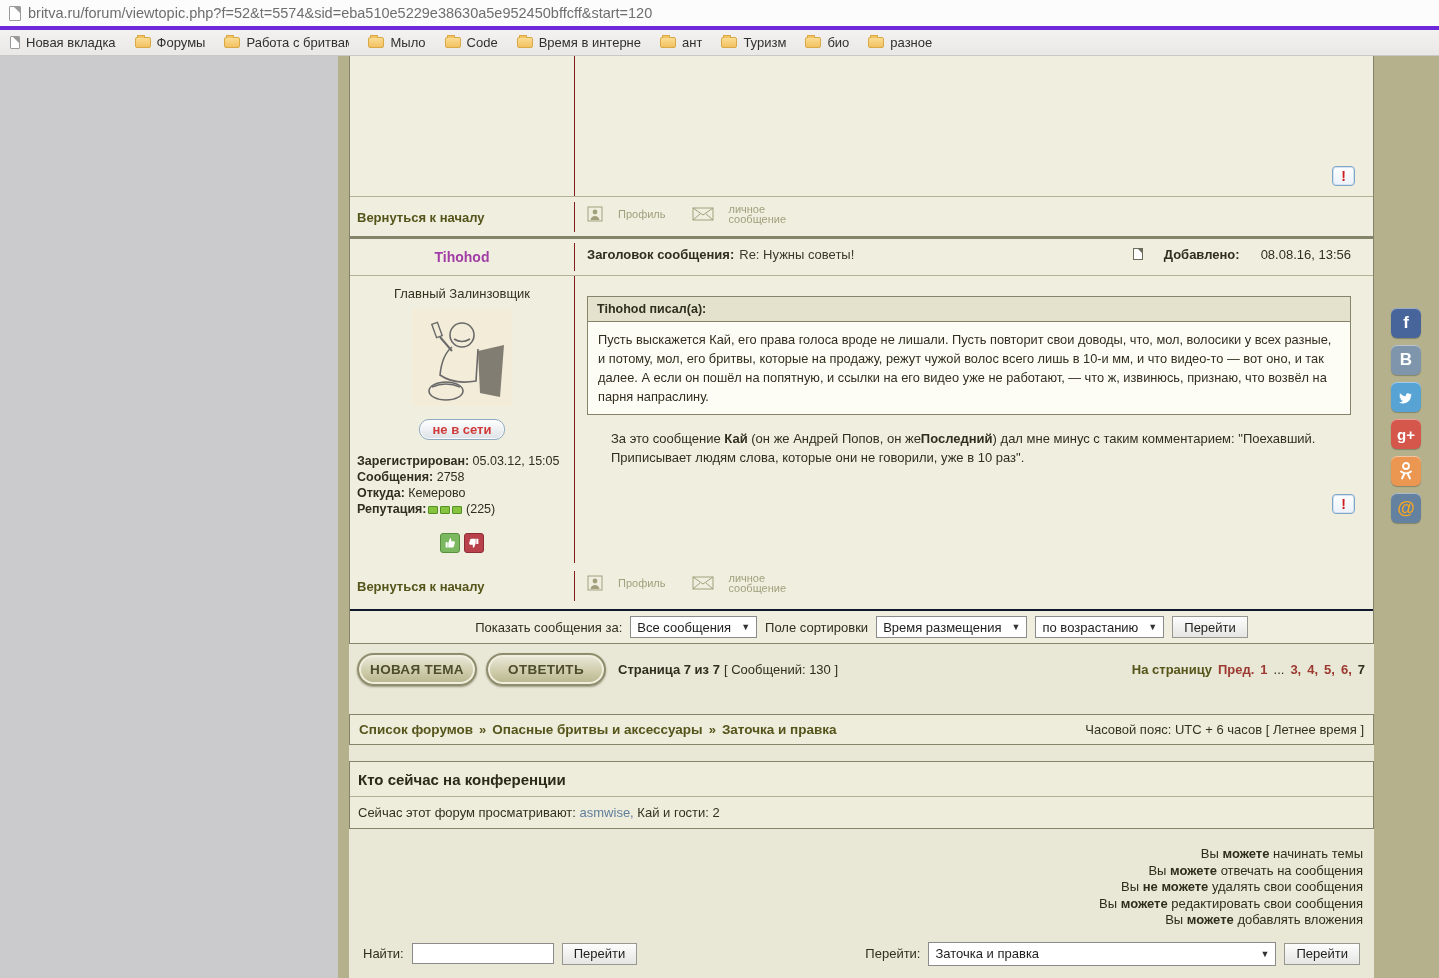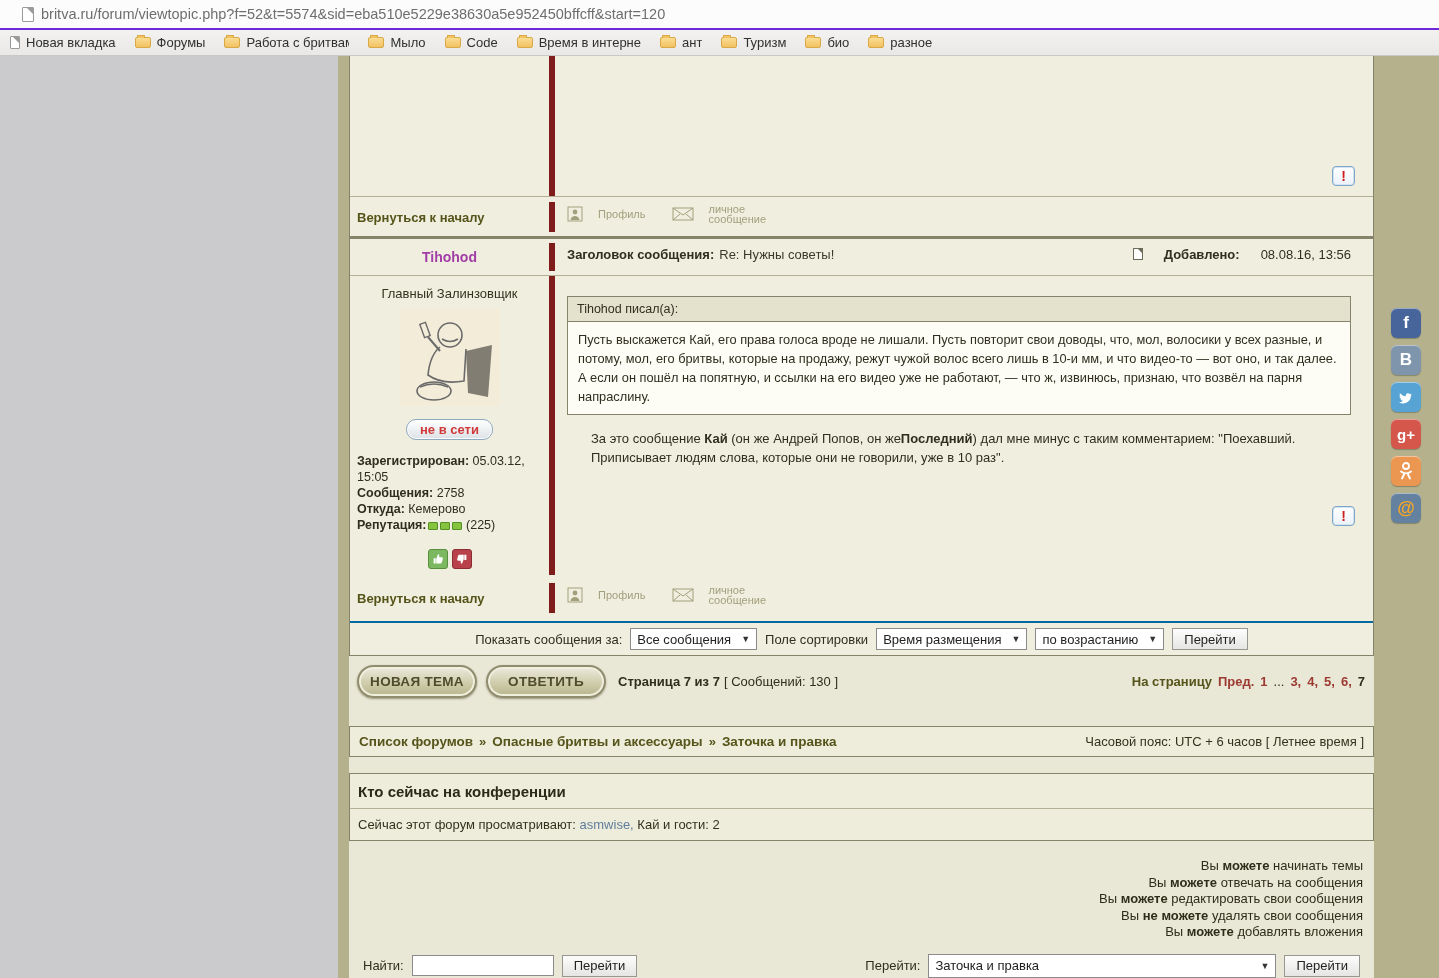--- a/index.html
+++ b/index.html
@@ -1,42 +1,42 @@
 <!DOCTYPE html>
 <html><head>
 <meta charset="utf-8">
 <style>
   * { margin:0; padding:0; box-sizing:border-box; }
   html,body { width:1439px; height:978px; overflow:hidden; }
   body { font-family:"Liberation Sans", sans-serif; background:#b4b18c; position:relative; color:#2f2e1f; }
 
   
   .chrome { position:absolute; top:0; left:0; width:1439px; height:56px; z-index:20; }
-  .url-bar { height:30px; background:#fcfcfc; border-bottom:2px solid #6d28d9; display:flex; align-items:center; padding-left:22px; }
+  .url-bar { height:30px; background:#fcfcfc; border-bottom:4px solid #6d28d9; display:flex; align-items:center; padding-left:9px; }
   .page-ico { width:12px; height:15px; background:#fff; border:1px solid #9a9a9a; border-radius:1px; position:relative; margin-right:7px; flex:none; }
   .page-ico::before { content:""; position:absolute; top:0; right:0; border:3px solid #9a9a9a; border-left-color:transparent; border-bottom-color:transparent; }
   .url-text { font-size:14.5px; color:#6e6e6e; white-space:nowrap; }
   .bm-bar { height:26px; background:linear-gradient(#f3f2f1,#e9e8e7); border-bottom:1px solid #c9c8c6; display:flex; align-items:center; padding-left:10px; font-size:13px; color:#303030; }
   .bm { display:flex; align-items:center; margin-right:19px; white-space:nowrap; cursor:default; }
   .bm-label { overflow:hidden; }
   .bm .page-ico { width:10px; height:13px; margin-right:6px; }
   .folder { width:16px; height:11px; background:linear-gradient(#fbdc92,#f2c263); border:1px solid #d9a946; border-radius:2px; position:relative; margin-right:6px; flex:none; }
   .folder::before { content:""; position:absolute; top:-3px; left:1px; width:6px; height:2px; background:#f2c263; border:1px solid #d9a946; border-bottom:none; border-radius:1px 1px 0 0; }
   .clip1 .bm-label { max-width:103px; }
   .clip2 .bm-label { max-width:115px; }
 
   
   .main-area { position:absolute; top:56px; left:0; width:1439px; height:922px; background:#b4b18c; }
   .left-gutter { position:absolute; left:0; top:0; width:338px; height:922px; background:#cbcacd; }
   .content { position:absolute; left:349px; top:0; width:1025px; height:922px; background:#e9e7d5; }
 
   
   .posts { border:1px solid #85836a; border-top:none; background:#f0efdf; }
   .prow { display:flex; }
-  .ucell { width:205px; border-right:6px solid #7f1d1d; padding:6px 7px; flex:none; }
+  .ucell { width:225px; border-right:1px solid #7f1d1d; padding:6px 7px; flex:none; }
   .mcell { flex:1; padding:0 22px 6px 12px; position:relative; }
   .rsep { border-top:1px solid #b3b096; }
   .tsep { height:3px; background:#85836a; }
 
   .msgbox { border:1px solid #85836a; border-top:none; background:#fdfdf5; padding:5px 11px 16px; font-size:13px; color:#2f2e1f; margin-right:2px; }
   .msgbox .gap { height:22px; }
   .msg-link { color:#3c3b28; cursor:pointer; }
 
   .report-btn { position:absolute; right:18px; width:23px; height:20px; border:1px solid #7fa6c9; border-radius:4px; background:linear-gradient(#ffffff,#eaf2f9); box-shadow:inset 0 0 0 1px #d4e3f0; color:#cf1d1d; font-weight:bold; font-size:14px; text-align:center; line-height:18px; cursor:pointer; }
 
@@ -62,27 +62,27 @@
   .offline-btn { display:inline-block; margin-top:10px; padding:2px 13px; border:1px solid #8fa9c0; border-radius:10px; background:linear-gradient(#ffffff,#dde2e6); box-shadow:inset 0 0 0 1px #fbfdfe; color:#d03a3a; font-weight:bold; font-size:13px; cursor:pointer; }
   .stats { margin-top:13px; text-align:left; font-size:12.5px; line-height:16px; color:#2f2e1f; }
   .stats b { }
   .rep-sq { display:inline-block; width:10px; height:8px; background:#86c440; border:1px solid #549124; border-radius:1px; margin:0 1px; vertical-align:-1px; }
   .thumbs { margin-top:16px; display:flex; justify-content:center; gap:4px; }
   .thumb { width:20px; height:20px; border-radius:3px; display:flex; align-items:center; justify-content:center; cursor:pointer; }
   .thumb.up { background:#7cb860; border:1px solid #578f3c; }
   .thumb.down { background:#b8414b; border:1px solid #8c2d36; }
 
   .quote { margin-top:20px; margin-right:0; }
-  .quote-head { border:1px solid #85836a; border-bottom:none; background:#e4e2cc; font-weight:normal; font-size:12.5px; padding:5px 9px; color:#2f2e1f; }
+  .quote-head { border:1px solid #85836a; border-bottom:none; background:#e4e2cc; font-weight:bold; font-size:12.5px; padding:5px 9px; color:#2f2e1f; }
   .quote-body { border:1px solid #85836a; background:#fdfdf5; padding:8px 10px; font-size:12.8px; line-height:19px; color:#2f2e1f; }
   .post-text { margin-top:14px; font-size:13px; line-height:19px; color:#2f2e1f;margin-left:24px; }
 
   
 
-  .controls-row { border-top:2px solid #0369a1; height:34px; display:flex; align-items:center; justify-content:center; gap:8px; font-size:13px;text-align:right; }
+  .controls-row { border-top:2px solid #0f172a; height:34px; display:flex; align-items:center; justify-content:center; gap:8px; font-size:13px;text-align:right; }
   .sel { display:inline-flex; align-items:center; justify-content:space-between; background:#fff; border:1px solid #8b8b8b; height:22px; padding:0 6px; font-size:13px; color:#222; cursor:pointer; }
   .sel .arr { font-size:9px; color:#333; margin-left:10px; }
   .btn { display:inline-flex; align-items:center; justify-content:center; background:linear-gradient(#fdfdfd,#e5e5e3); border:1px solid #979790; height:22px; padding:0 11px; font-size:13px; color:#222; cursor:pointer; }
 
   
   .action-row { display:flex; align-items:center; margin-top:8px; padding:0 9px 0 8px; height:34px; }
   .pill { width:120px; height:33px; border-radius:17px; border:2px solid #8f8d6e; background:linear-gradient(#eceadd 0%,#cfcdab 55%,#b7b48d 100%); box-shadow:inset 0 0 0 2px #f0eedd, 0 1px 2px rgba(60,58,30,.45); color:#4e4d2b; font-weight:bold; font-size:13.5px; display:flex; align-items:center; justify-content:center; margin-right:9px; letter-spacing:.3px; cursor:pointer; }
   .pageinfo { margin-left:3px; font-size:13px; }
   .pageinfo b { margin-right:4px; }
   .pager { margin-left:auto; font-size:13px; display:flex; align-items:center; gap:6px; }
@@ -359,22 +359,22 @@
         <span>Сейчас этот форум просматривают:</span>
         <span class="who-link">asmwise,</span>
         <span class="who-user">Кай</span>
         <span>и гости: 2</span>
       </div>
     </div>
 
     <div class="perms">
       <div><span>Вы</span> <b>можете</b> <span>начинать темы</span></div>
       <div><span>Вы</span> <b>можете</b> <span>отвечать на сообщения</span></div>
+      <div><span>Вы</span> <b>не можете</b> <span>удалять свои сообщения</span></div>
       <div><span>Вы</span> <b>можете</b> <span>редактировать свои сообщения</span></div>
-      <div><span>Вы</span> <b>не можете</b> <span>удалять свои сообщения</span></div>
       <div><span>Вы</span> <b>можете</b> <span>добавлять вложения</span></div>
     </div>
 
     <div class="bottom-row">
       <span>Найти:</span>
       <input class="find-input" type="text" style="">
       <span class="btn">Перейти</span>
       <span class="jump-group">
         <span>Перейти:</span>
         <span class="sel jump-sel">

